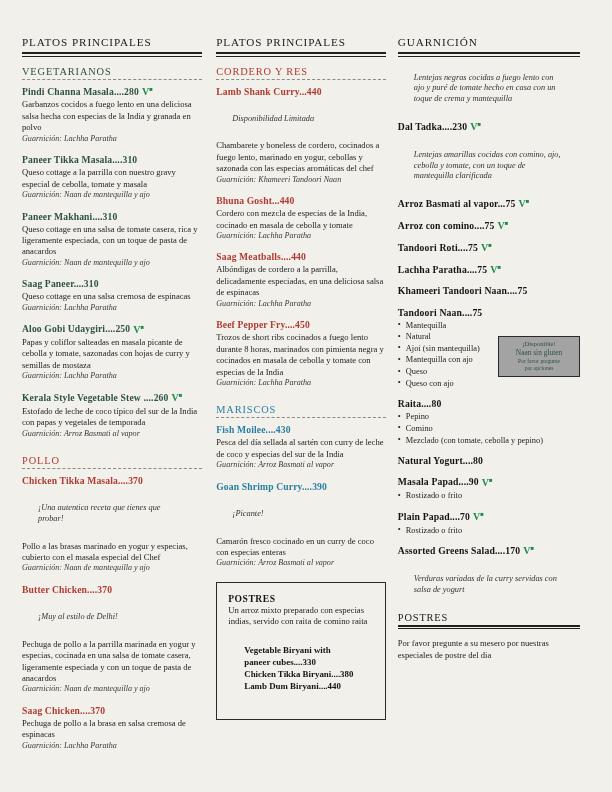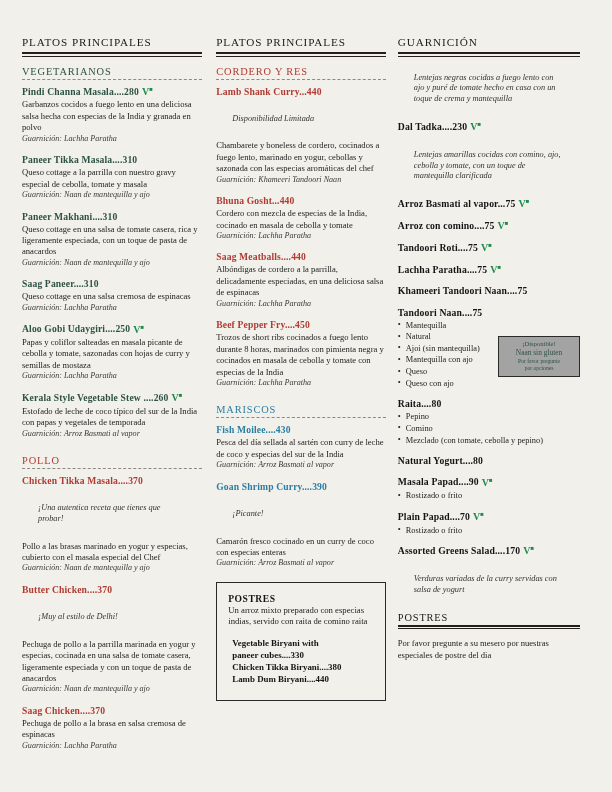--- a/index.html
+++ b/index.html
@@ -139,21 +139,21 @@
     letter-spacing: 0.5px;
     margin: 0 0 1px 0;
     color: #141414;
   }
   .biryani-desc {
     font-size: 8.7px;
     line-height: 1.33;
     margin: 0 0 9px 0;
     color: #232323;
   }
-  .biryani-list { margin: 4px; }
+  .biryani-list { margin: 16px; }
   .biryani-list div {
     font-size: 8.9px;
     font-weight: bold;
     line-height: 1.35;
     color: #141414;
   }
 
   
   .callout {
     position: absolute;

